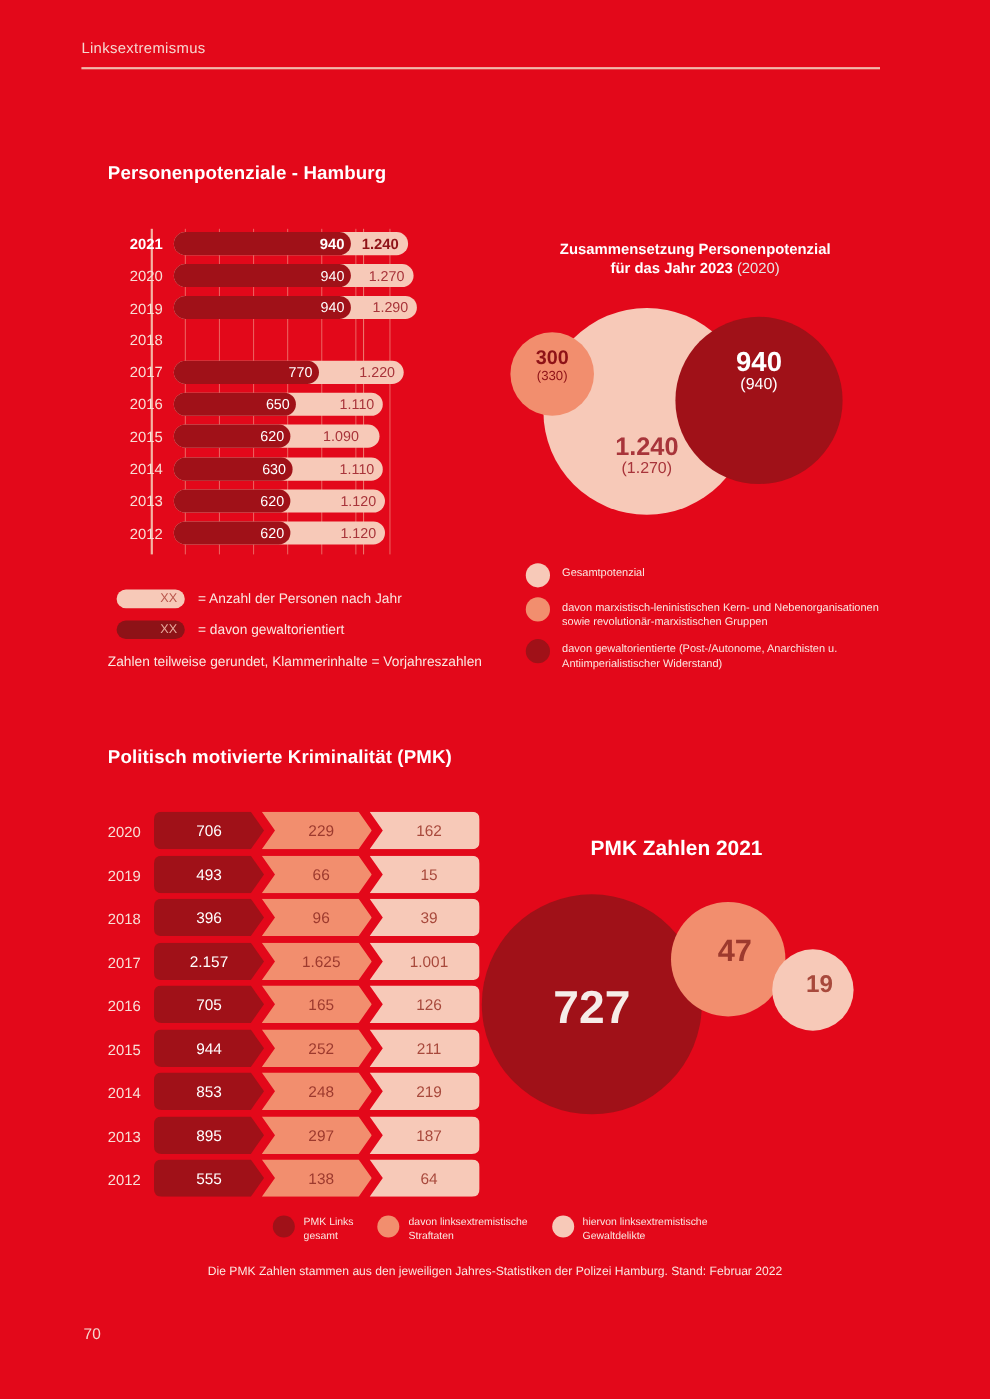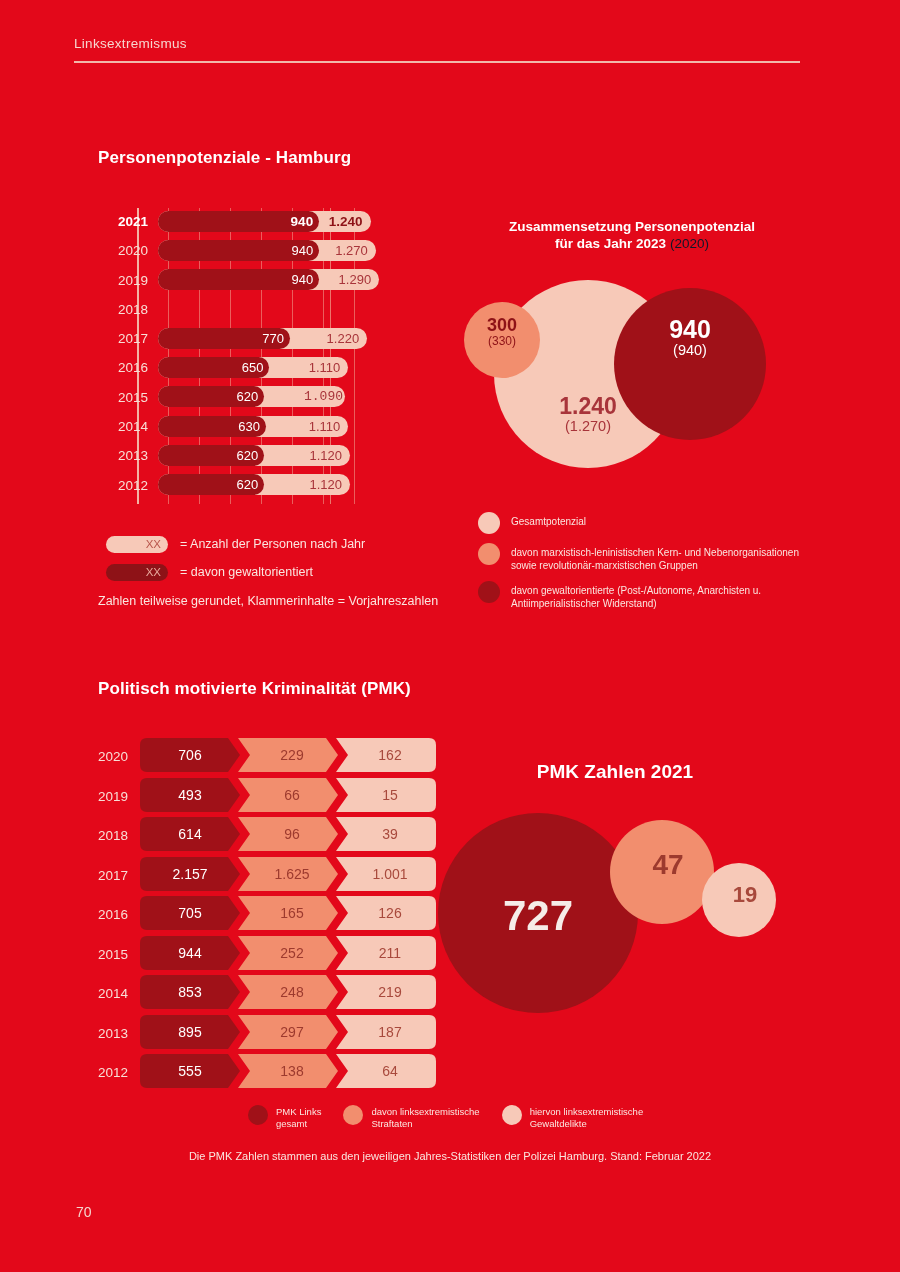--- a/index.html
+++ b/index.html
@@ -86,21 +86,21 @@
     position: absolute; left: 98px; top: 594px;
     font-size: 12.5px; color: #fbe6e0;
   }
 
   
   .bub1 { position: absolute; left: 452px; top: 218px; width: 360px; height: 260px; }
   .bub1-title {
     position: absolute; left: 0; top: 0; width: 360px; text-align: center;
     font-size: 13.5px; font-weight: bold; color: #ffffff; line-height: 17px;
   }
-  .bub1-title .year-prev { font-weight: normal; color: #0f172a; }
+  .bub1-title .year-prev { font-weight: normal; color: #e5e5e5; }
   .circle { position: absolute; border-radius: 50%; }
   .c-total { background: #f7c9b8; }
   .c-mid   { background: #f28e6e; }
   .c-dark  { background: #a01118; }
   .c-lbl   { position: absolute; text-align: center; line-height: 1.08; }
   .c-lbl .big  { display: block; font-weight: bold; }
   .c-lbl .prev { display: block; font-weight: normal; }
 
   
   .bub1-legend { position: absolute; left: 478px; top: 512px; width: 340px; }
@@ -222,21 +222,21 @@
             <div class="bc-val bc-val-viol" style="left:65.42857142857143px; width:40px; text-align:right;">650</div>
             <div class="bc-val bc-val-total" style="left:138.28571428571428px; width:44px; text-align:right;">1.110</div>
           </div>
         </div>
         <div class="bc-row">
           <div class="bc-year">2015</div>
           <div class="bc-bars" style="width:186.85714285714286px">
             <div class="bc-bar-total" style="width:186.85714285714286px"></div>
             <div class="bc-bar-viol" style="width:106.28571428571429px"></div>
             <div class="bc-val bc-val-viol" style="left:60.28571428571429px; width:40px; text-align:right;">620</div>
-            <div class="bc-val bc-val-total" style="left:146px; width:44px; text-align:left;font-family:Liberation Mono, monospace;">1.090</div>
+            <div class="bc-val bc-val-total" style="left:130px; width:44px; text-align:center;">1.090</div>
           </div>
         </div>
         <div class="bc-row">
           <div class="bc-year">2014</div>
           <div class="bc-bars" style="width:190.28571428571428px">
             <div class="bc-bar-total" style="width:190.28571428571428px"></div>
             <div class="bc-bar-viol" style="width:108px"></div>
             <div class="bc-val bc-val-viol" style="left:62px; width:40px; text-align:right;">630</div>
             <div class="bc-val bc-val-total" style="left:138.28571428571428px; width:44px; text-align:right;">1.110</div>
           </div>
@@ -364,21 +364,21 @@
           </svg>
           <div class="txt">15</div>
         </div>
       </div>
       <div class="pmk-row">
         <div class="pmk-year">2018</div>
         <div class="pmk-seg pmk-s1">
           <svg width="100" height="34" viewBox="0 0 100 34">
             <path d="M 7 0 L 88 0 L 100 17 L 88 34 L 7 34 Q 0 34 0 27 L 0 7 Q 0 0 7 0 Z" fill="#a01118"></path>
           </svg>
-          <div class="txt">614</div>
+          <div class="txt">396</div>
         </div>
         <div class="pmk-seg pmk-s2">
           <svg width="100" height="34" viewBox="0 0 100 34">
             <path d="M 0 0 L 88 0 L 100 17 L 88 34 L 0 34 L 12 17 Z" fill="#f28e6e"></path>
           </svg>
           <div class="txt">96</div>
         </div>
         <div class="pmk-seg pmk-s3">
           <svg width="100" height="34" viewBox="0 0 100 34">
             <path d="M 0 0 L 93 0 Q 100 0 100 7 L 100 27 Q 100 34 93 34 L 0 34 L 12 17 Z" fill="#f7c9b8"></path>

